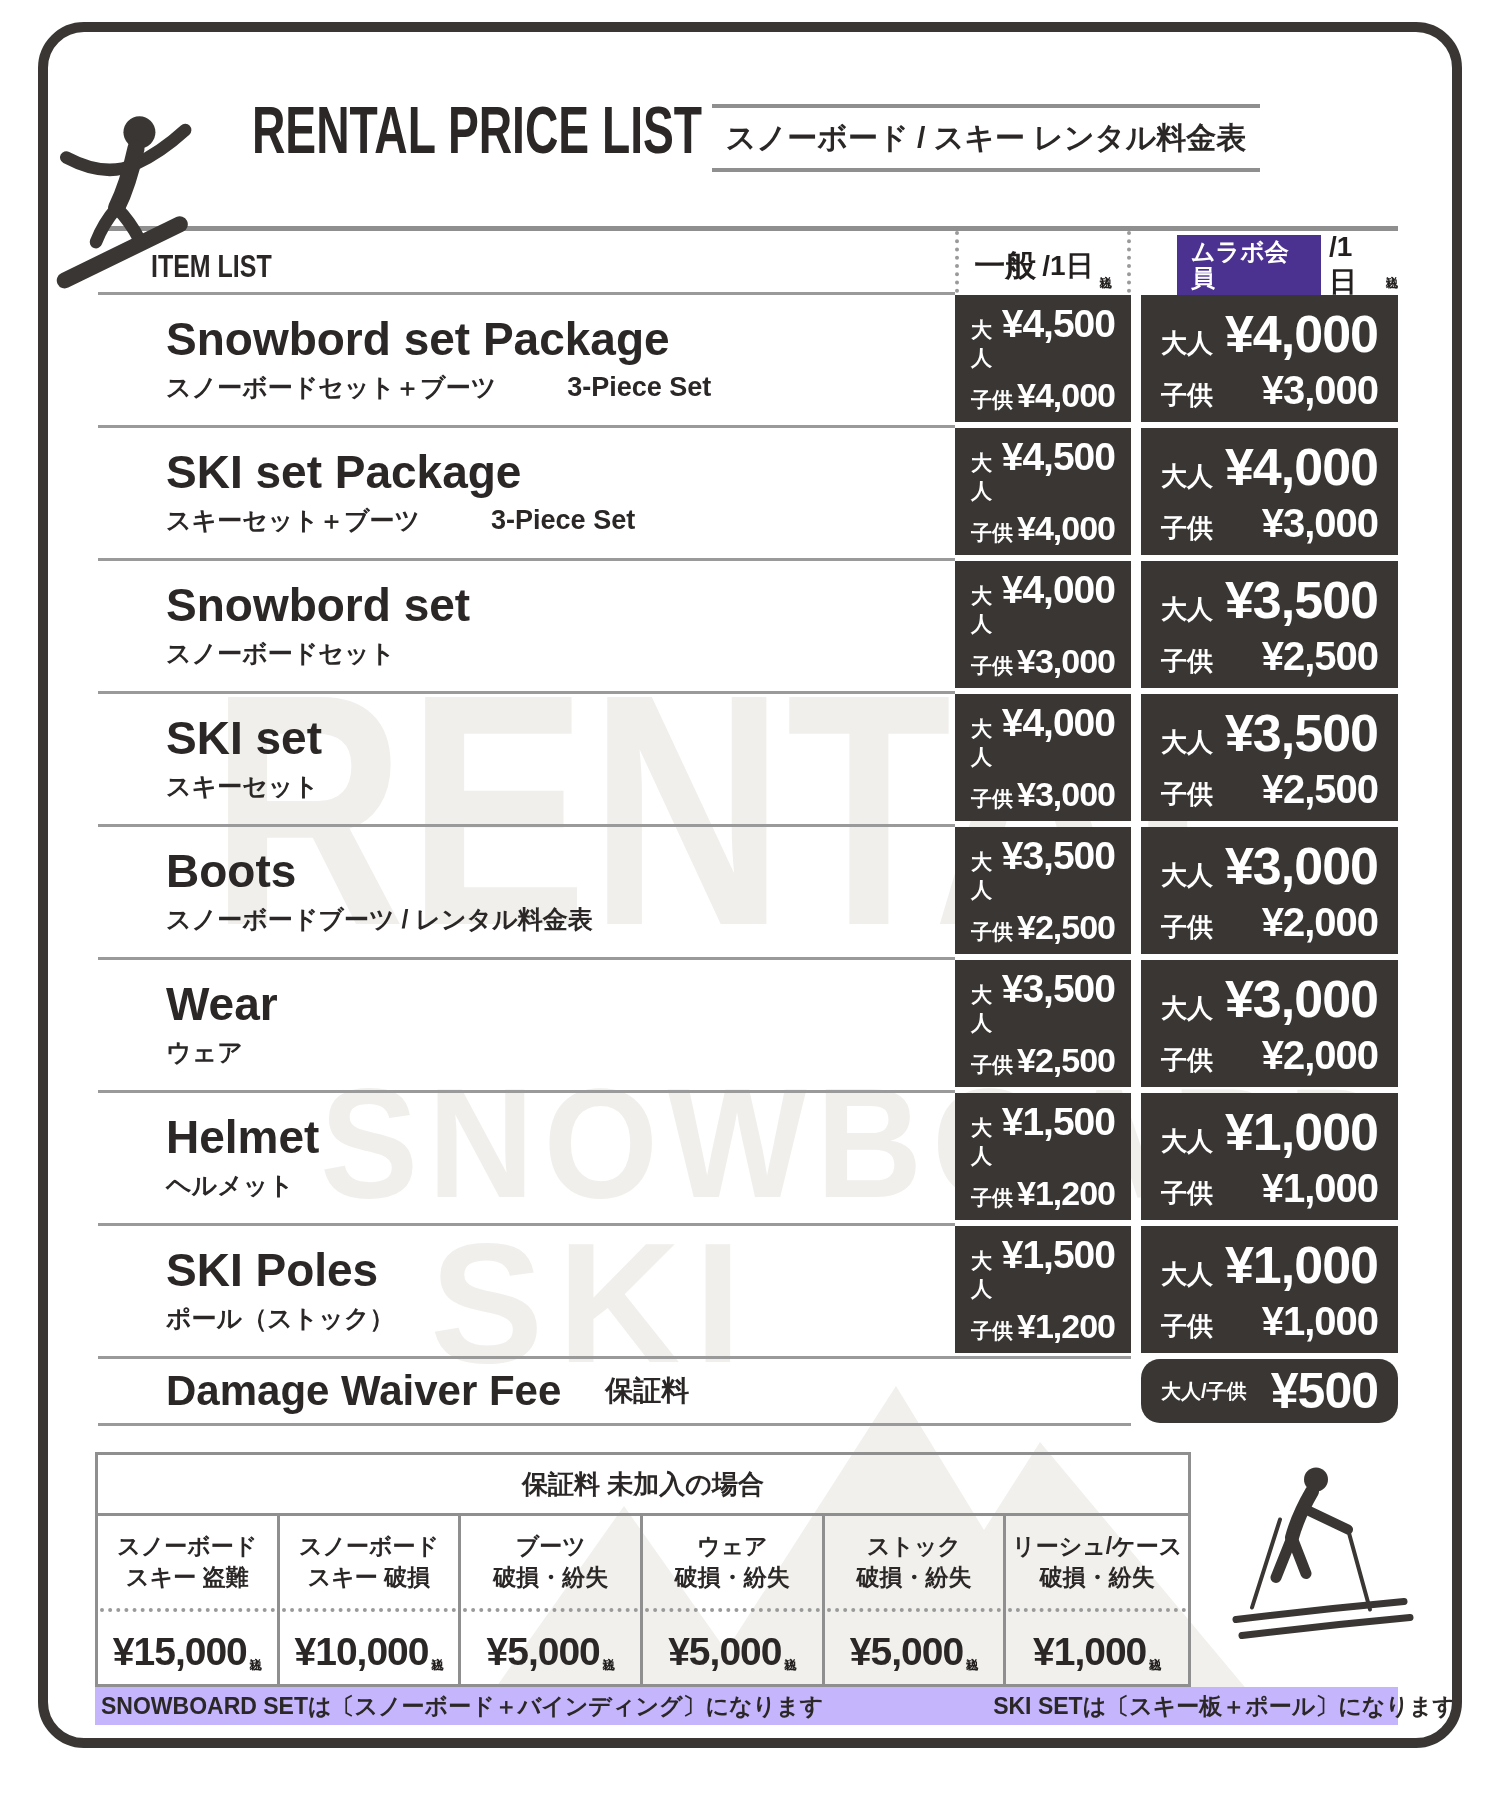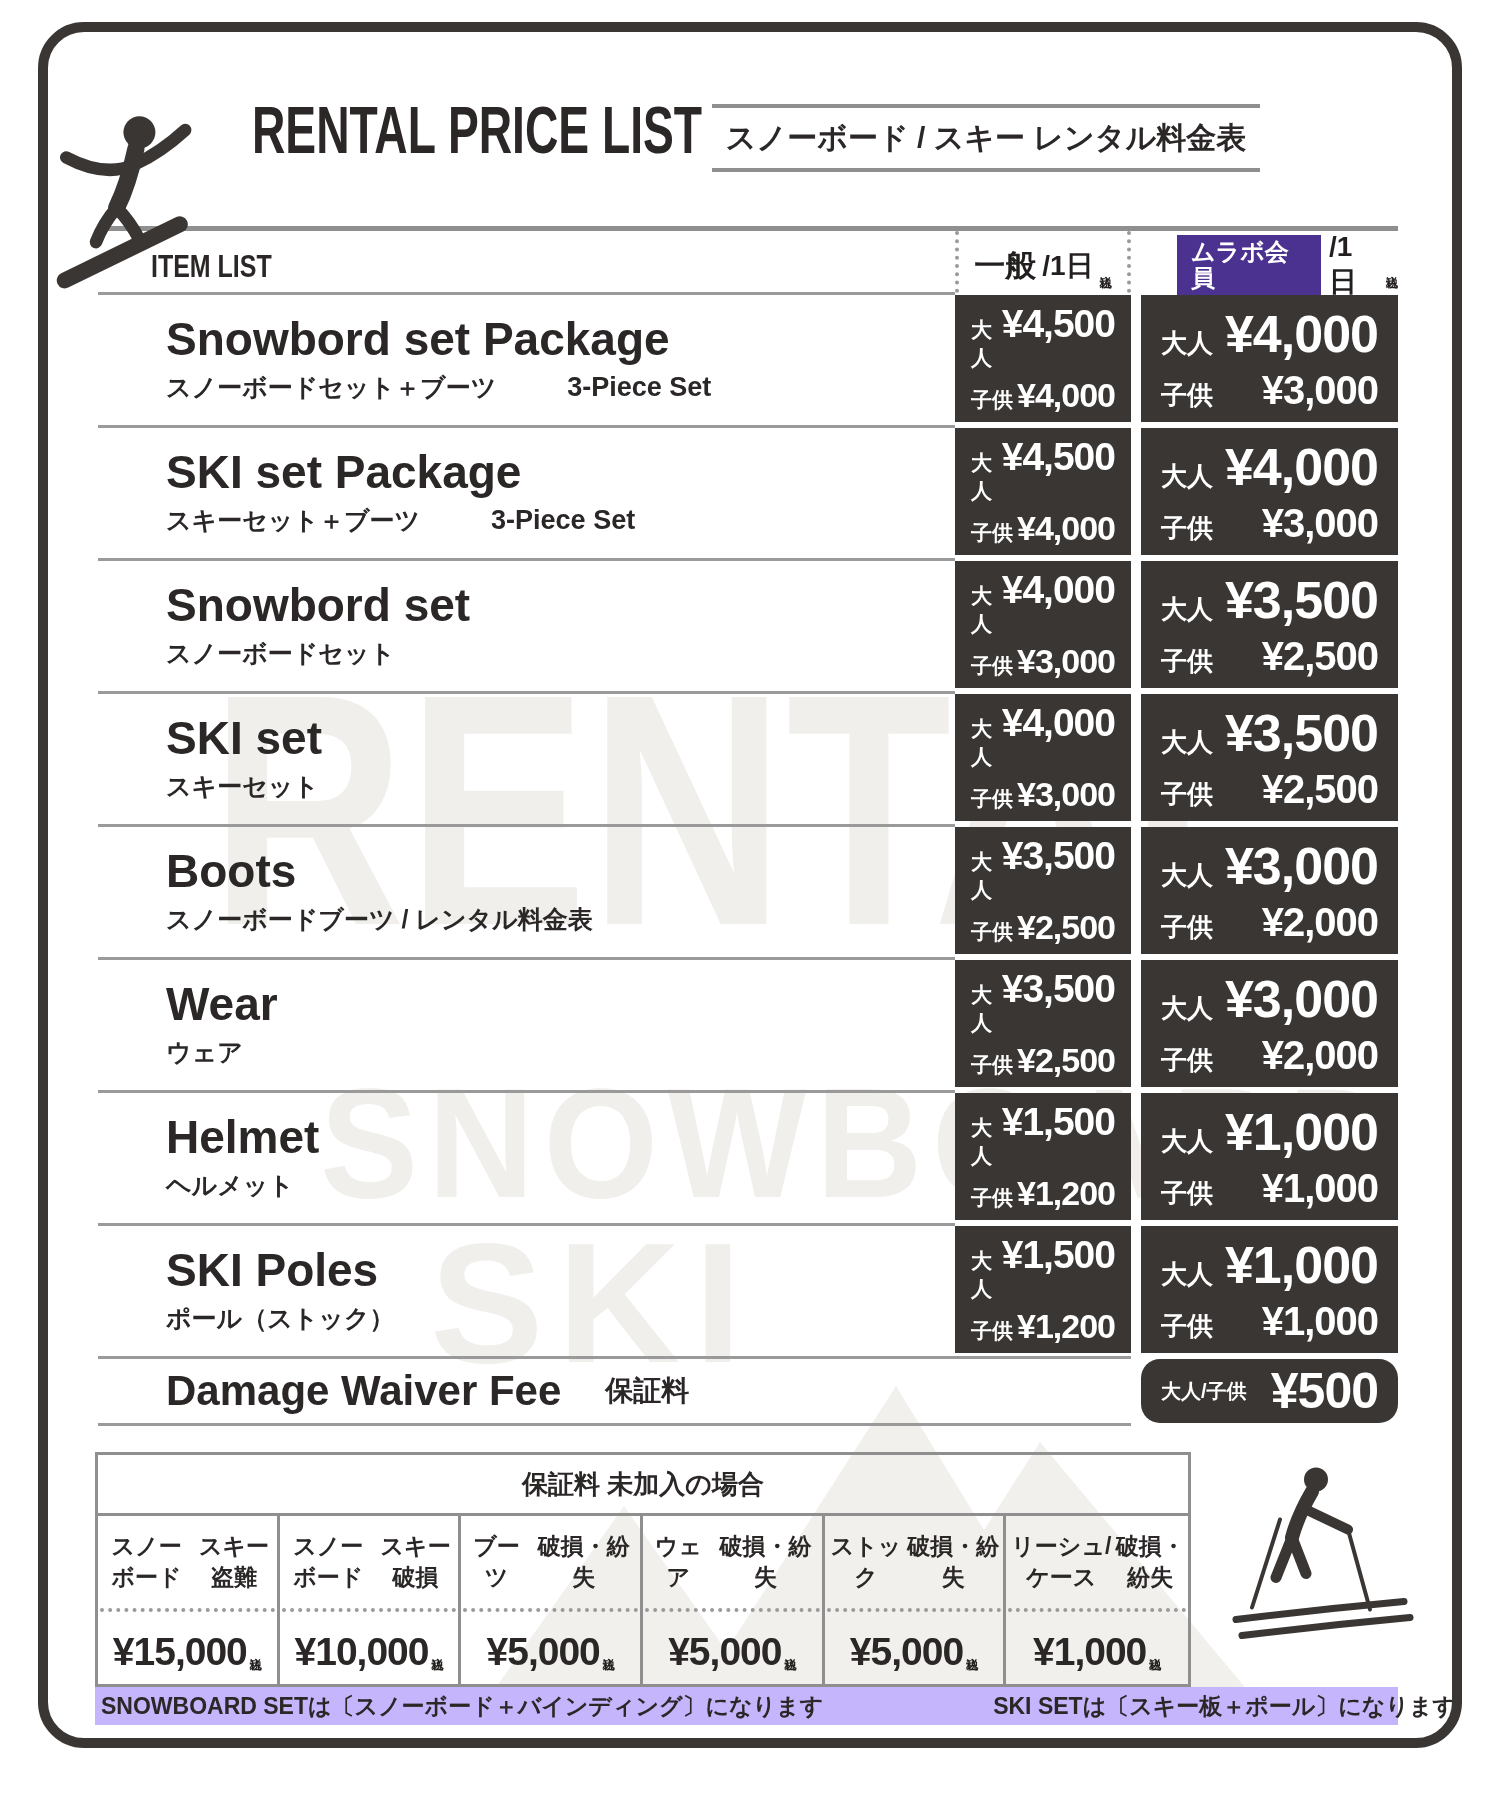--- a/index.html
+++ b/index.html
@@ -67,21 +67,21 @@
   .wprice{font-size:50px;font-weight:800;letter-spacing:-1px;}
 
   
   .ptable{position:absolute;left:95px;top:1452px;width:1090px;border:3px solid #8f8f8f;
     background:transparent;z-index:1;}
   .ptitle{height:58px;border-bottom:3px solid #8f8f8f;display:flex;align-items:center;
     justify-content:center;font-size:26px;font-weight:800;color:#2b2727;}
   .pcols{display:grid;grid-template-columns:repeat(6,1fr);}
   .pcol{border-right:3px solid #8f8f8f;display:flex;flex-direction:column;}
   .pcol:last-child{border-right:none;}
-  .pchead{height:92px;display:flex;flex-direction:row;align-items:center;justify-content:center;
+  .pchead{height:92px;display:flex;flex-direction:column;align-items:center;justify-content:center;
     font-size:23px;font-weight:800;line-height:1.35;text-align:center;color:#2b2727;
     border-bottom:4px dotted #9a9a9a;margin:0 2px;}
   .pcprice{height:72px;display:flex;align-items:center;justify-content:center;gap:3px;}
   .pcprice .val{font-size:39px;font-weight:800;letter-spacing:-1px;color:#2b2727;margin-top:8px;}
 
   
   .skier{position:absolute;left:1218px;top:1455px;z-index:1;}
   .fband{position:absolute;left:95px;top:1687px;width:1303px;height:38px;background:#c4b5fd;
     display:flex;align-items:center;gap:170px;padding-left:6px;box-sizing:border-box;z-index:1;}
   .fnote{font-size:23px;font-weight:800;color:#2b2727;white-space:nowrap;}

